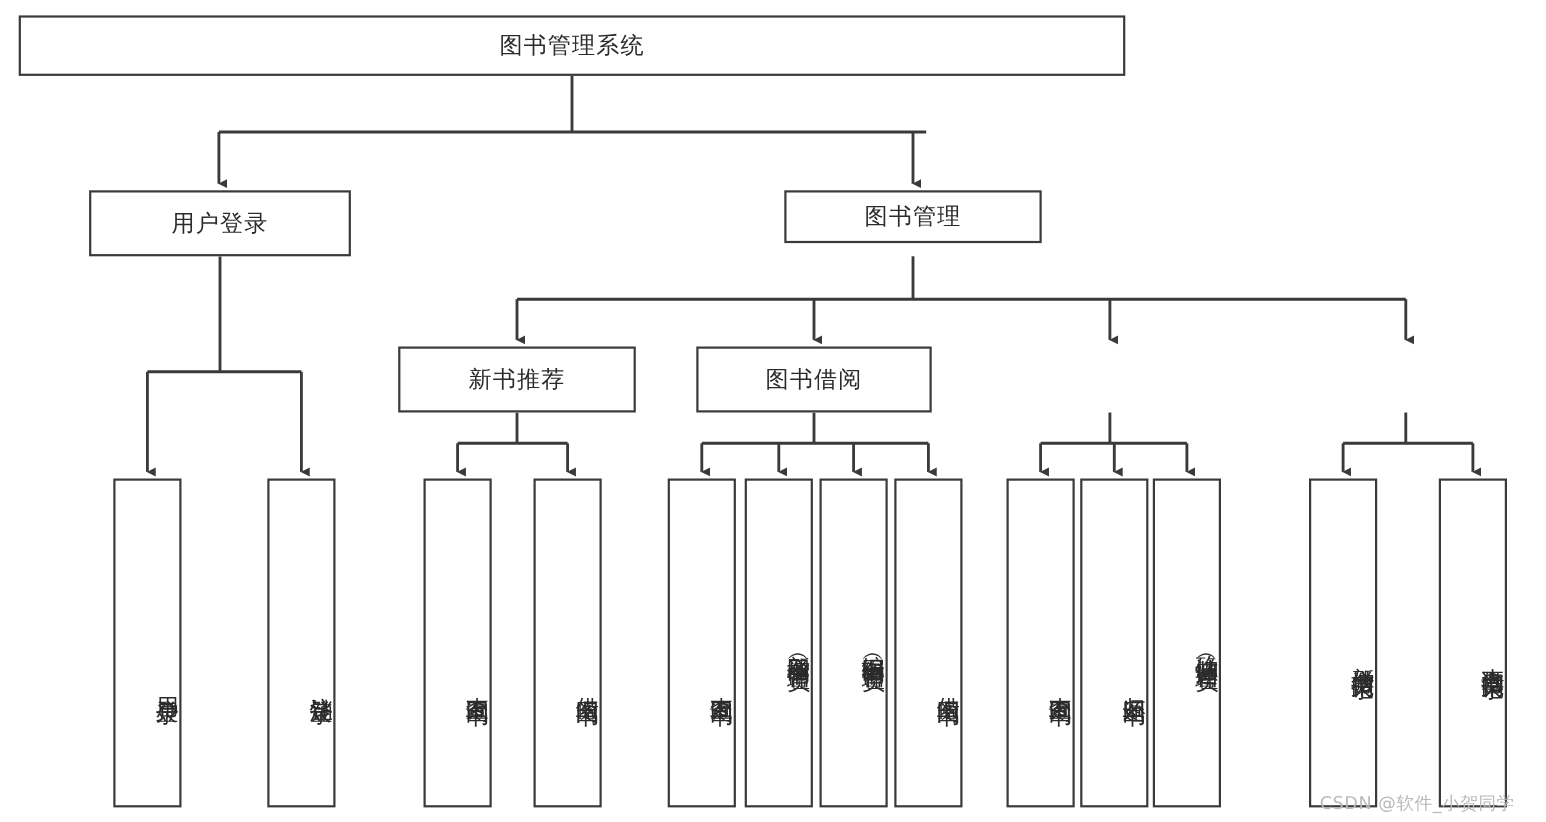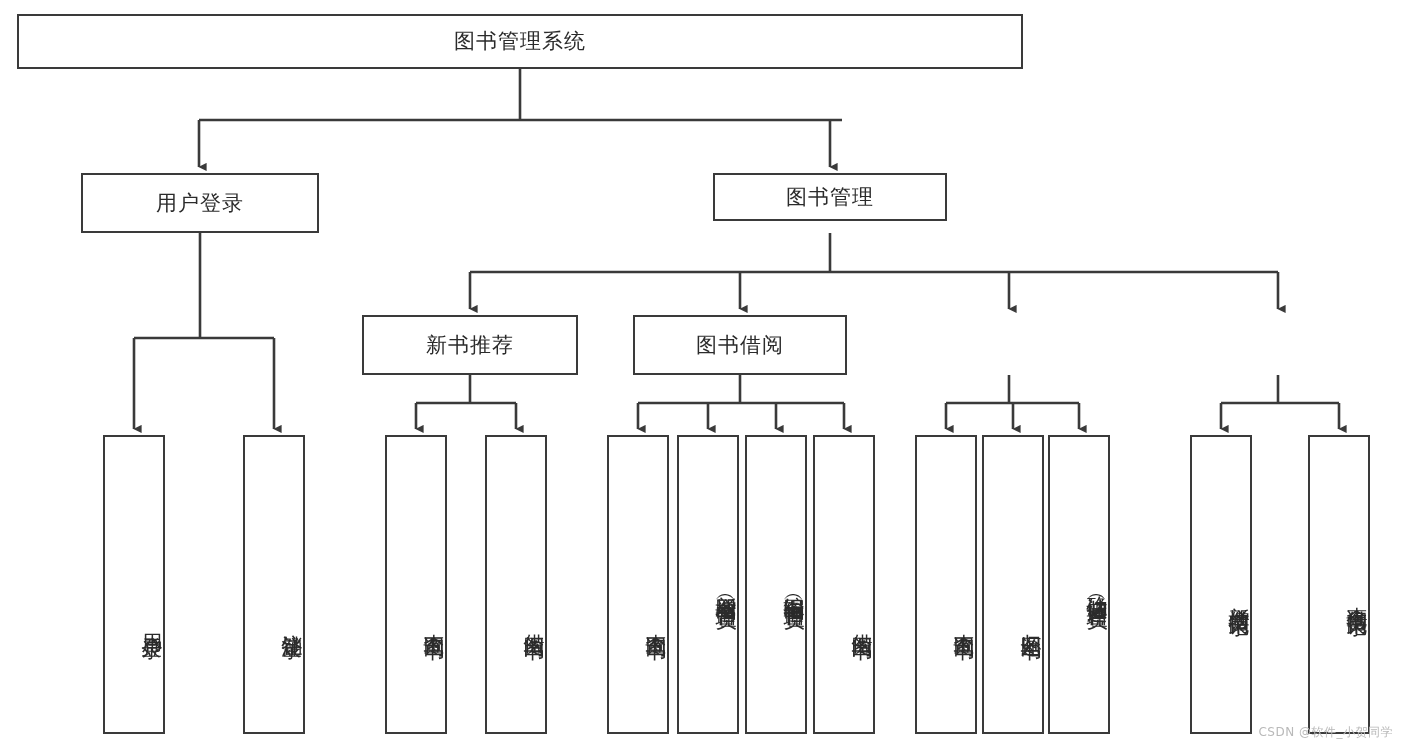--- a/index.html
+++ b/index.html
@@ -50,23 +50,23 @@
     align-items: flex-start;
     padding-top: 2px;
   }
   .node-label {
     display: block;
     line-height: 1.05;
     white-space: nowrap;
   }
   #watermark {
     position: absolute;
-    right: 12px;
+    right: 28px;
     bottom: 6px;
-    font-size: 12px;
+    font-size: 16px;
     color: #b9b9b9;
     letter-spacing: 0.5px;
     white-space: nowrap;
     text-align: center;
   }
 </style>
 </head>
 <body>
 
 <div id="canvas">

